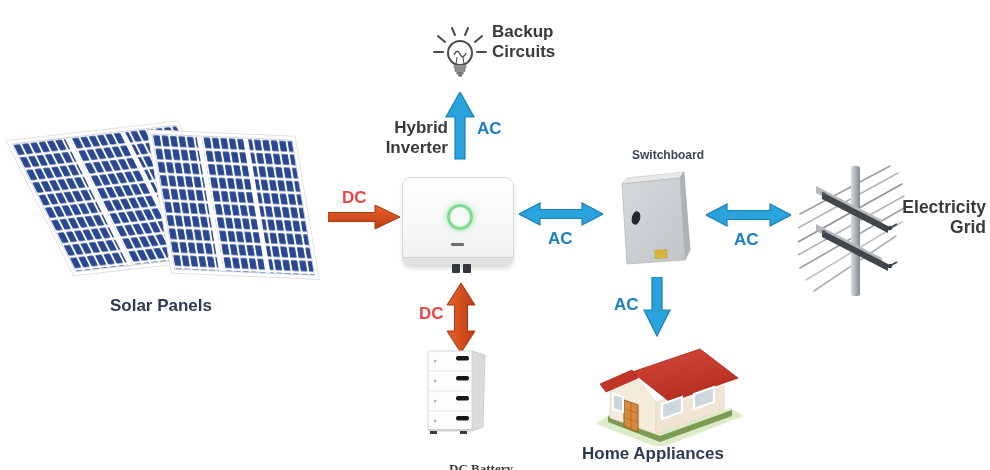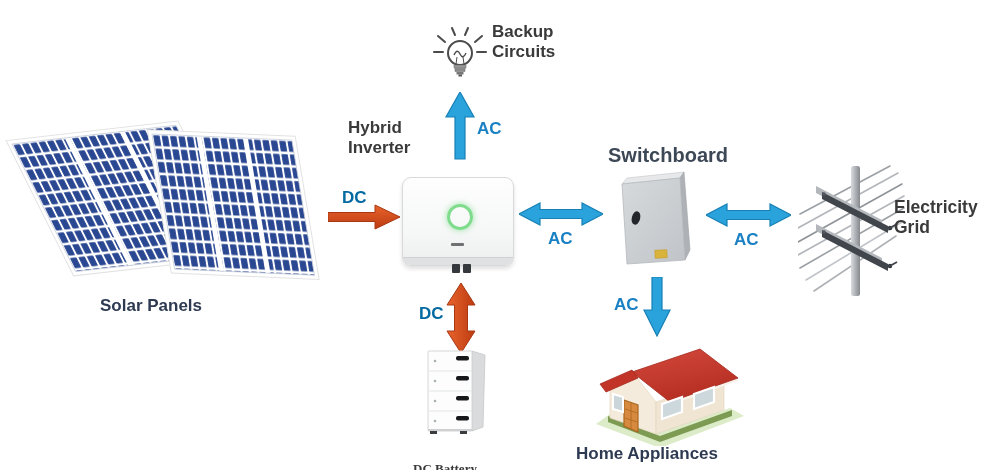--- a/index.html
+++ b/index.html
@@ -7,24 +7,24 @@
     position:relative;width:990px;height:470px;background:#ffffff;overflow:hidden;
     font-family:"Liberation Sans",sans-serif;
   }
   .abs{position:absolute;}
   .label{
     position:absolute;font-family:"Liberation Sans",sans-serif;font-weight:bold;
     white-space:nowrap;line-height:20px;
   }
   .lbl-navy{color:#2E3A52;font-size:17px;}
   .lbl-dark{color:#3A3A3A;font-size:17px;}
-  .lbl-slate{color:#3D4856;font-size:20px;margin-left:8px;}
+  .lbl-slate{color:#3D4856;font-size:12px;}
   .lbl-ac{color:#1A80C4;font-size:17px;}
-  .lbl-dc{color:#0369a1;font-size:17px;}
-  .center{text-align:left;}
+  .lbl-dc{color:#ef4444;font-size:17px;}
+  .center{text-align:right;}
   .twoline{line-height:19.5px;}
 
   
   .inverter{
     position:absolute;left:402px;top:177px;width:110px;height:87px;
     border-radius:9px;border:1px solid #d8d9da;
     background:linear-gradient(180deg,#fefefe 0%,#f6f7f7 62%,#eceded 100%);
     box-shadow:0 3px 4px rgba(0,0,0,0.12);
   }
   .inv-bottom{

